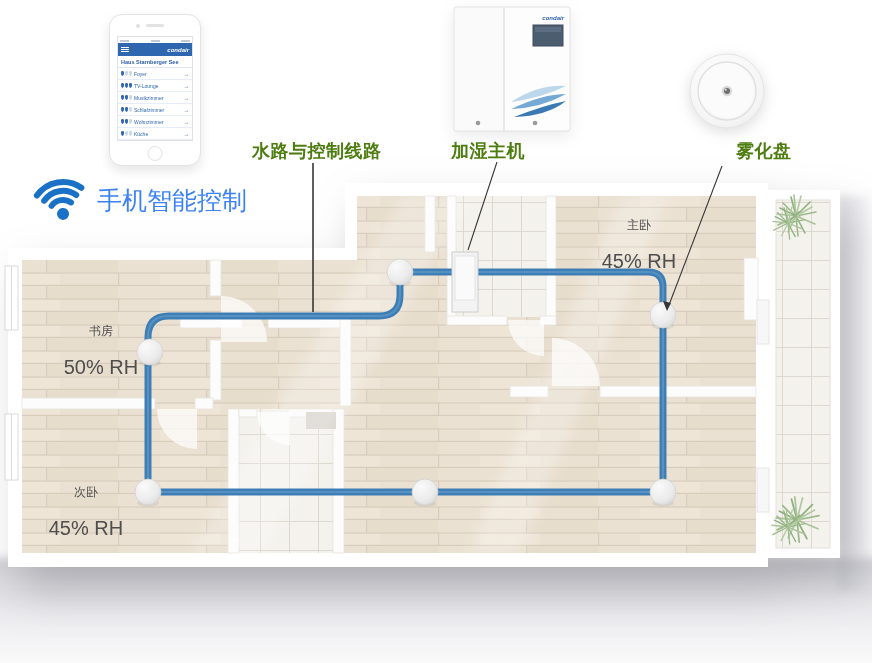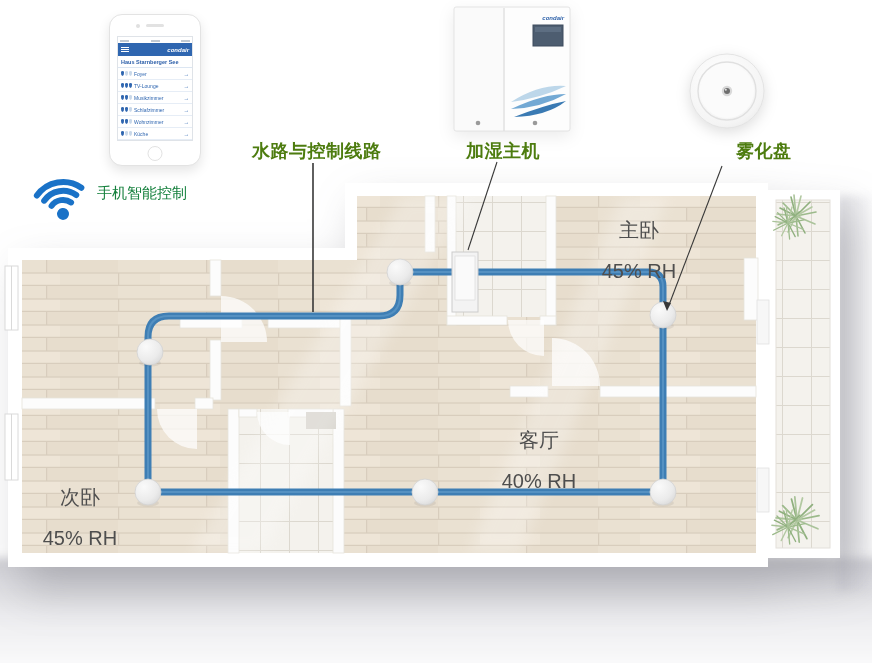--- a/index.html
+++ b/index.html
@@ -33,40 +33,40 @@
   .p-row .name{color:#2f66b0;font-size:5px;flex:1;}
   .p-row .arr{color:#2f66b0;font-size:5.5px;}
   .drops{display:flex;gap:1px;align-items:flex-end;}
   .drops i{display:block;width:3px;height:4.2px;background:#c8d8ea;border-radius:50% 50% 50% 50%/30% 30% 70% 70%;}
   .drops i.f{background:#2f66b0;}
   .phone .home{position:absolute;bottom:4px;left:50%;transform:translateX(-50%);width:13px;height:13px;
     border:1.5px solid #e2e2e2;border-radius:50%;}
 
   
   .wifi{position:absolute;left:26px;top:164px;}
-  .caption-wifi{position:absolute;left:97px;top:184px;font-size:15px;color:#15803d;}
+  .caption-wifi{position:absolute;left:97px;top:184px;font-size:25px;color:#3b82f6;}
 
   
   .unit{position:absolute;left:453px;top:6px;filter:drop-shadow(0 5px 8px rgba(0,0,0,.08));}
   .disc{position:absolute;left:687px;top:51px;filter:drop-shadow(0 4px 7px rgba(0,0,0,.13));}
 
   
   .callout{position:absolute;font-size:18px;font-weight:600;color:#4d7c0f;letter-spacing:.5px;}
   .c-pipes{left:252px;top:139px;}
-  .c-unit{left:466px;top:139px;}
+  .c-unit{left:451px;top:139px;}
   .c-disc{left:736px;top:139px;}
 
   
   .room{position:absolute;text-align:center;color:#4e4e4e;}
-  .room .name{font-size:20px;}
+  .room .name{font-size:12px;}
   .room .rh{font-size:20px;margin-top:16px;}
   .r-study{left:51px;top:323px;width:100px;}
   .r-master{left:589px;top:217px;width:100px;}
   .r-living{left:489px;top:427px;width:100px;}
-  .r-second{left:30px;top:484px;width:100px;}
+  .r-second{left:36px;top:484px;width:100px;}
 </style>
 </head>
 <body>
 
 <div class="stage">
 
   <div class="shadow-bottom"></div>
   <div class="shadow-right"></div>
 
   <svg class="plan" width="872" height="663" viewBox="0 0 872 663">
@@ -323,26 +323,26 @@
     <circle cx="40" cy="40" r="27" fill="#fbfbfb"></circle>
     <circle cx="40" cy="40" r="5.2" fill="#d9d9d9"></circle>
     <circle cx="40" cy="40" r="3" fill="#6e6e6e"></circle>
     <circle cx="38.8" cy="38.8" r="1" fill="#ffffff" opacity="0.8"></circle>
   </svg>
 
   <div class="callout c-pipes">水路与控制线路</div>
   <div class="callout c-unit">加湿主机</div>
   <div class="callout c-disc">雾化盘</div>
 
+  <div class="room r-study">
+    <div class="name">书房</div>
+    <div class="rh">50% RH</div>
+  </div>
   <div class="room r-master">
     <div class="name">主卧</div>
     <div class="rh">45% RH</div>
-  </div>
-  <div class="room r-living">
-    <div class="name">客厅</div>
-    <div class="rh">40% RH</div>
   </div>
   <div class="room r-second">
     <div class="name">次卧</div>
     <div class="rh">45% RH</div>
   </div>
 
 </div>
 
 </body></html>

